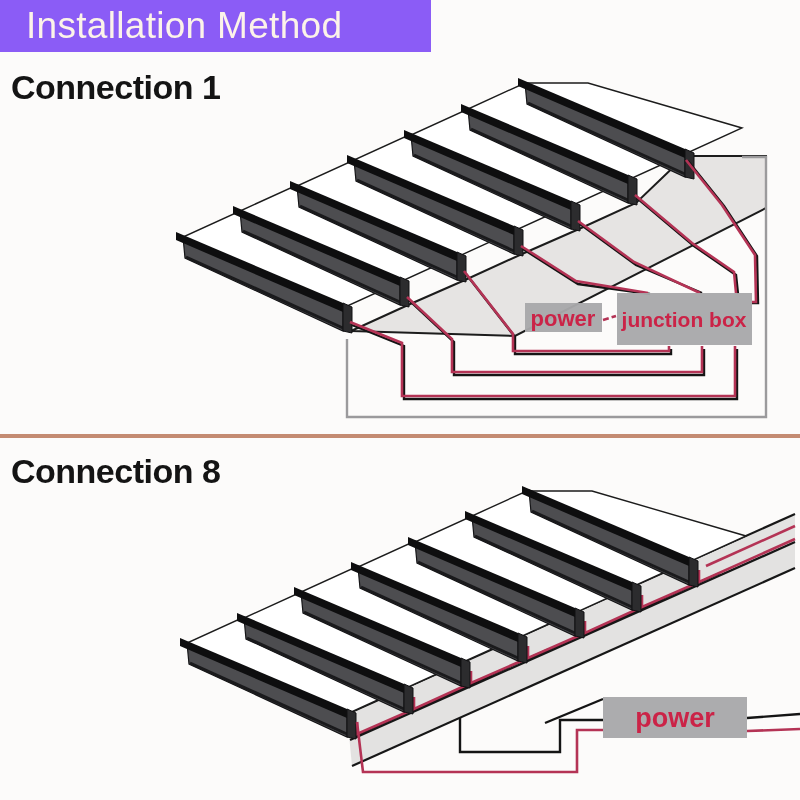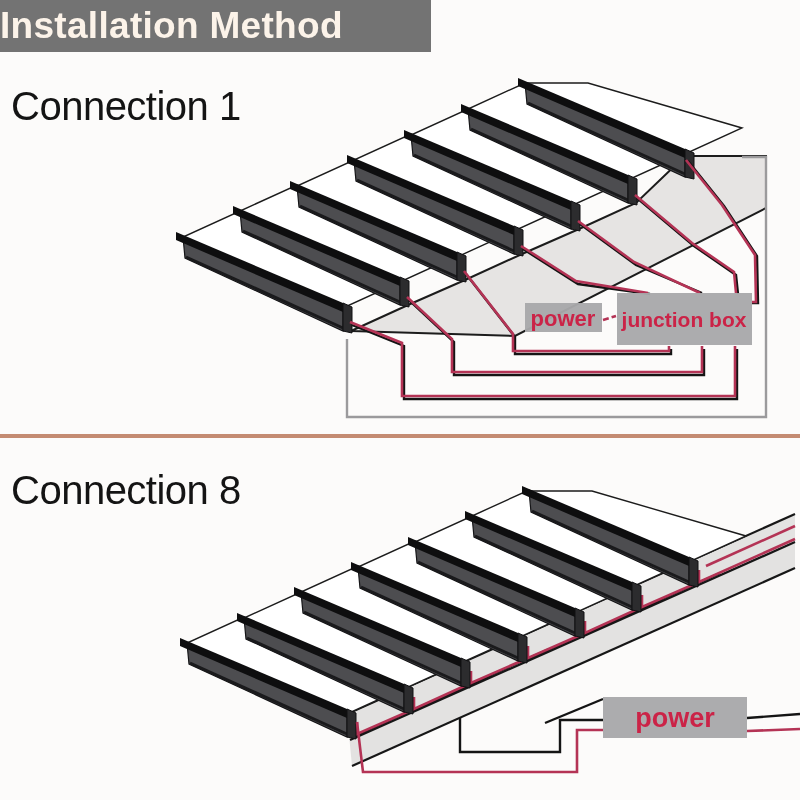--- a/index.html
+++ b/index.html
@@ -3,30 +3,29 @@
 <meta charset="utf-8">
 <style>
   html,body{margin:0;padding:0;}
   body{
     width:800px;height:800px;position:relative;overflow:hidden;
     background:#fcfbfa;
     font-family:"Liberation Sans","DejaVu Sans",sans-serif;
   }
   .banner{
     position:absolute;left:0;top:0;width:431px;height:52px;
-    background:#737373;color:#fcf3e9;
-    font-size:37px;font-weight:700;letter-spacing:.3px;
-    line-height:52px;padding-left:0;box-sizing:border-box;
+    background:#8b5cf6;color:#fcf3e9;
+    font-size:37px;font-weight:400;letter-spacing:.3px;
+    line-height:52px;padding-left:26px;box-sizing:border-box;
     white-space:nowrap;
   }
   .h2{
     position:absolute;left:11px;
-    font-size:40px;font-weight:400;color:#141414;letter-spacing:-.5px;
+    font-size:34px;font-weight:700;color:#141414;letter-spacing:-.5px;
     white-space:nowrap;
-    margin-top:16px;
   }
   #heading-1{top:68px;}
   #heading-2{top:452px;}
   .divider{
     position:absolute;left:0;top:434px;width:800px;height:4px;
     background:#c48b72;
   }
   svg{position:absolute;left:0;top:0;}
   .label-box{fill:#a9a9ab;opacity:.96;}
   .label-text{

